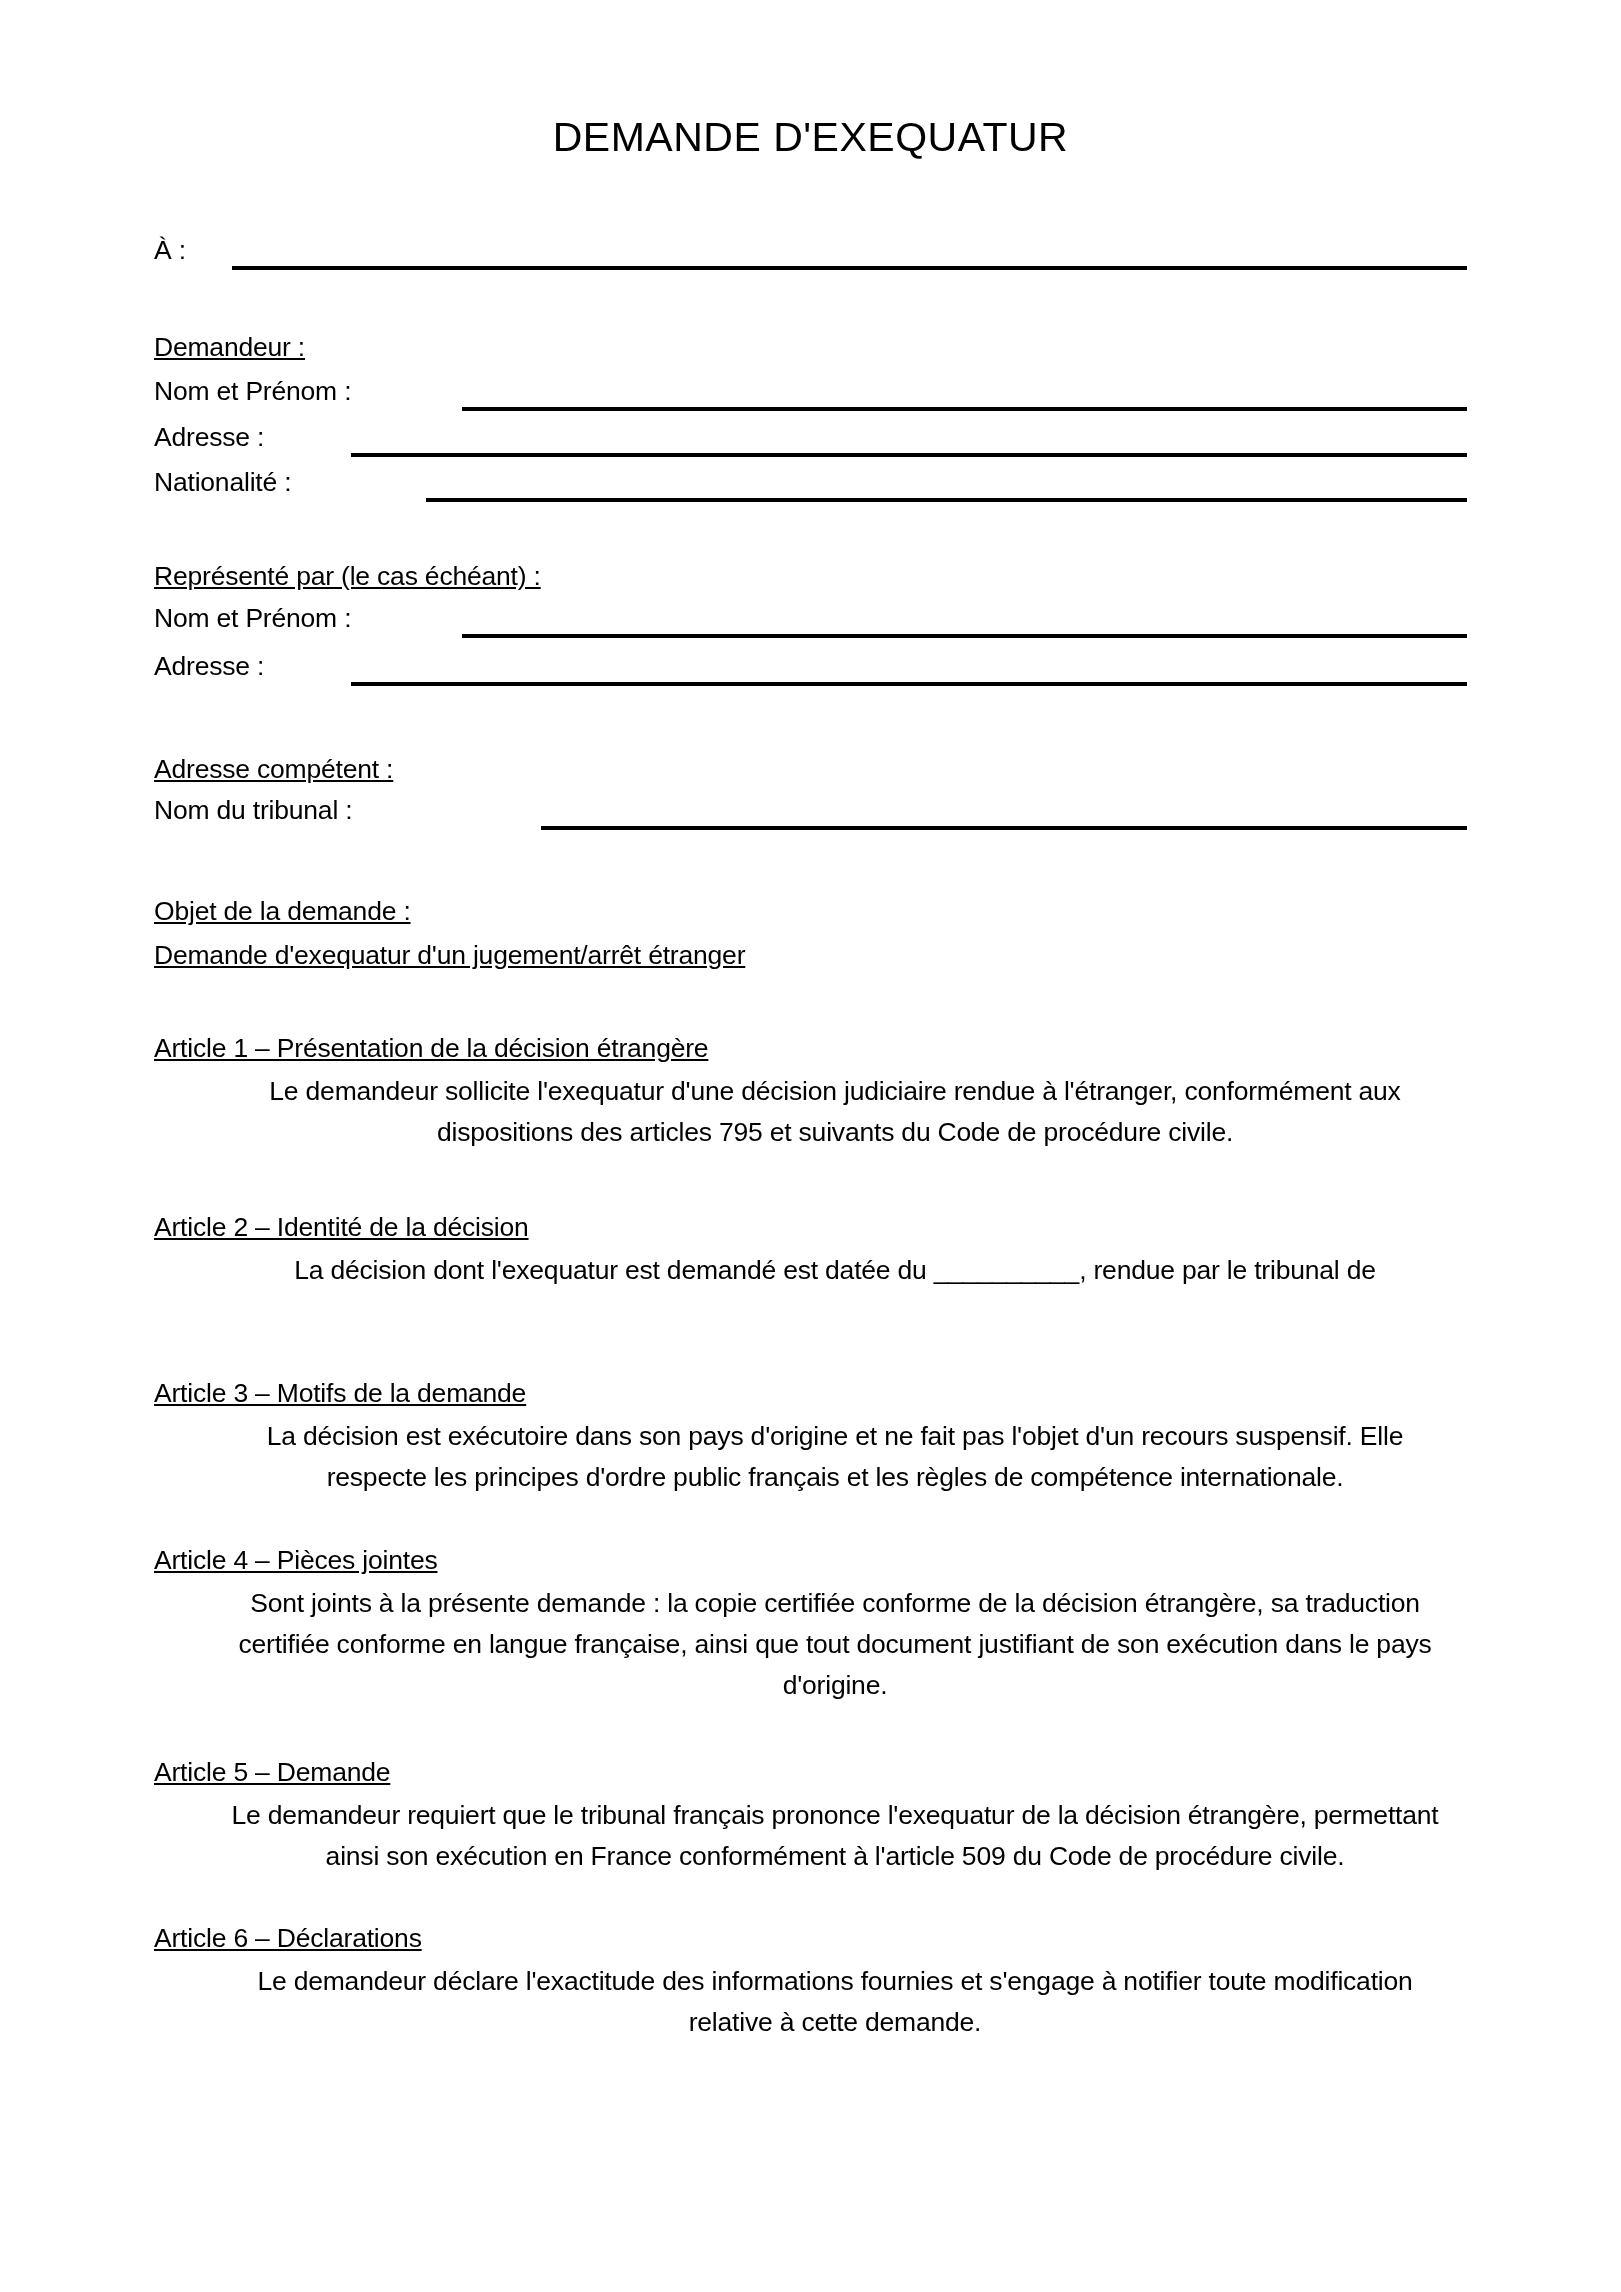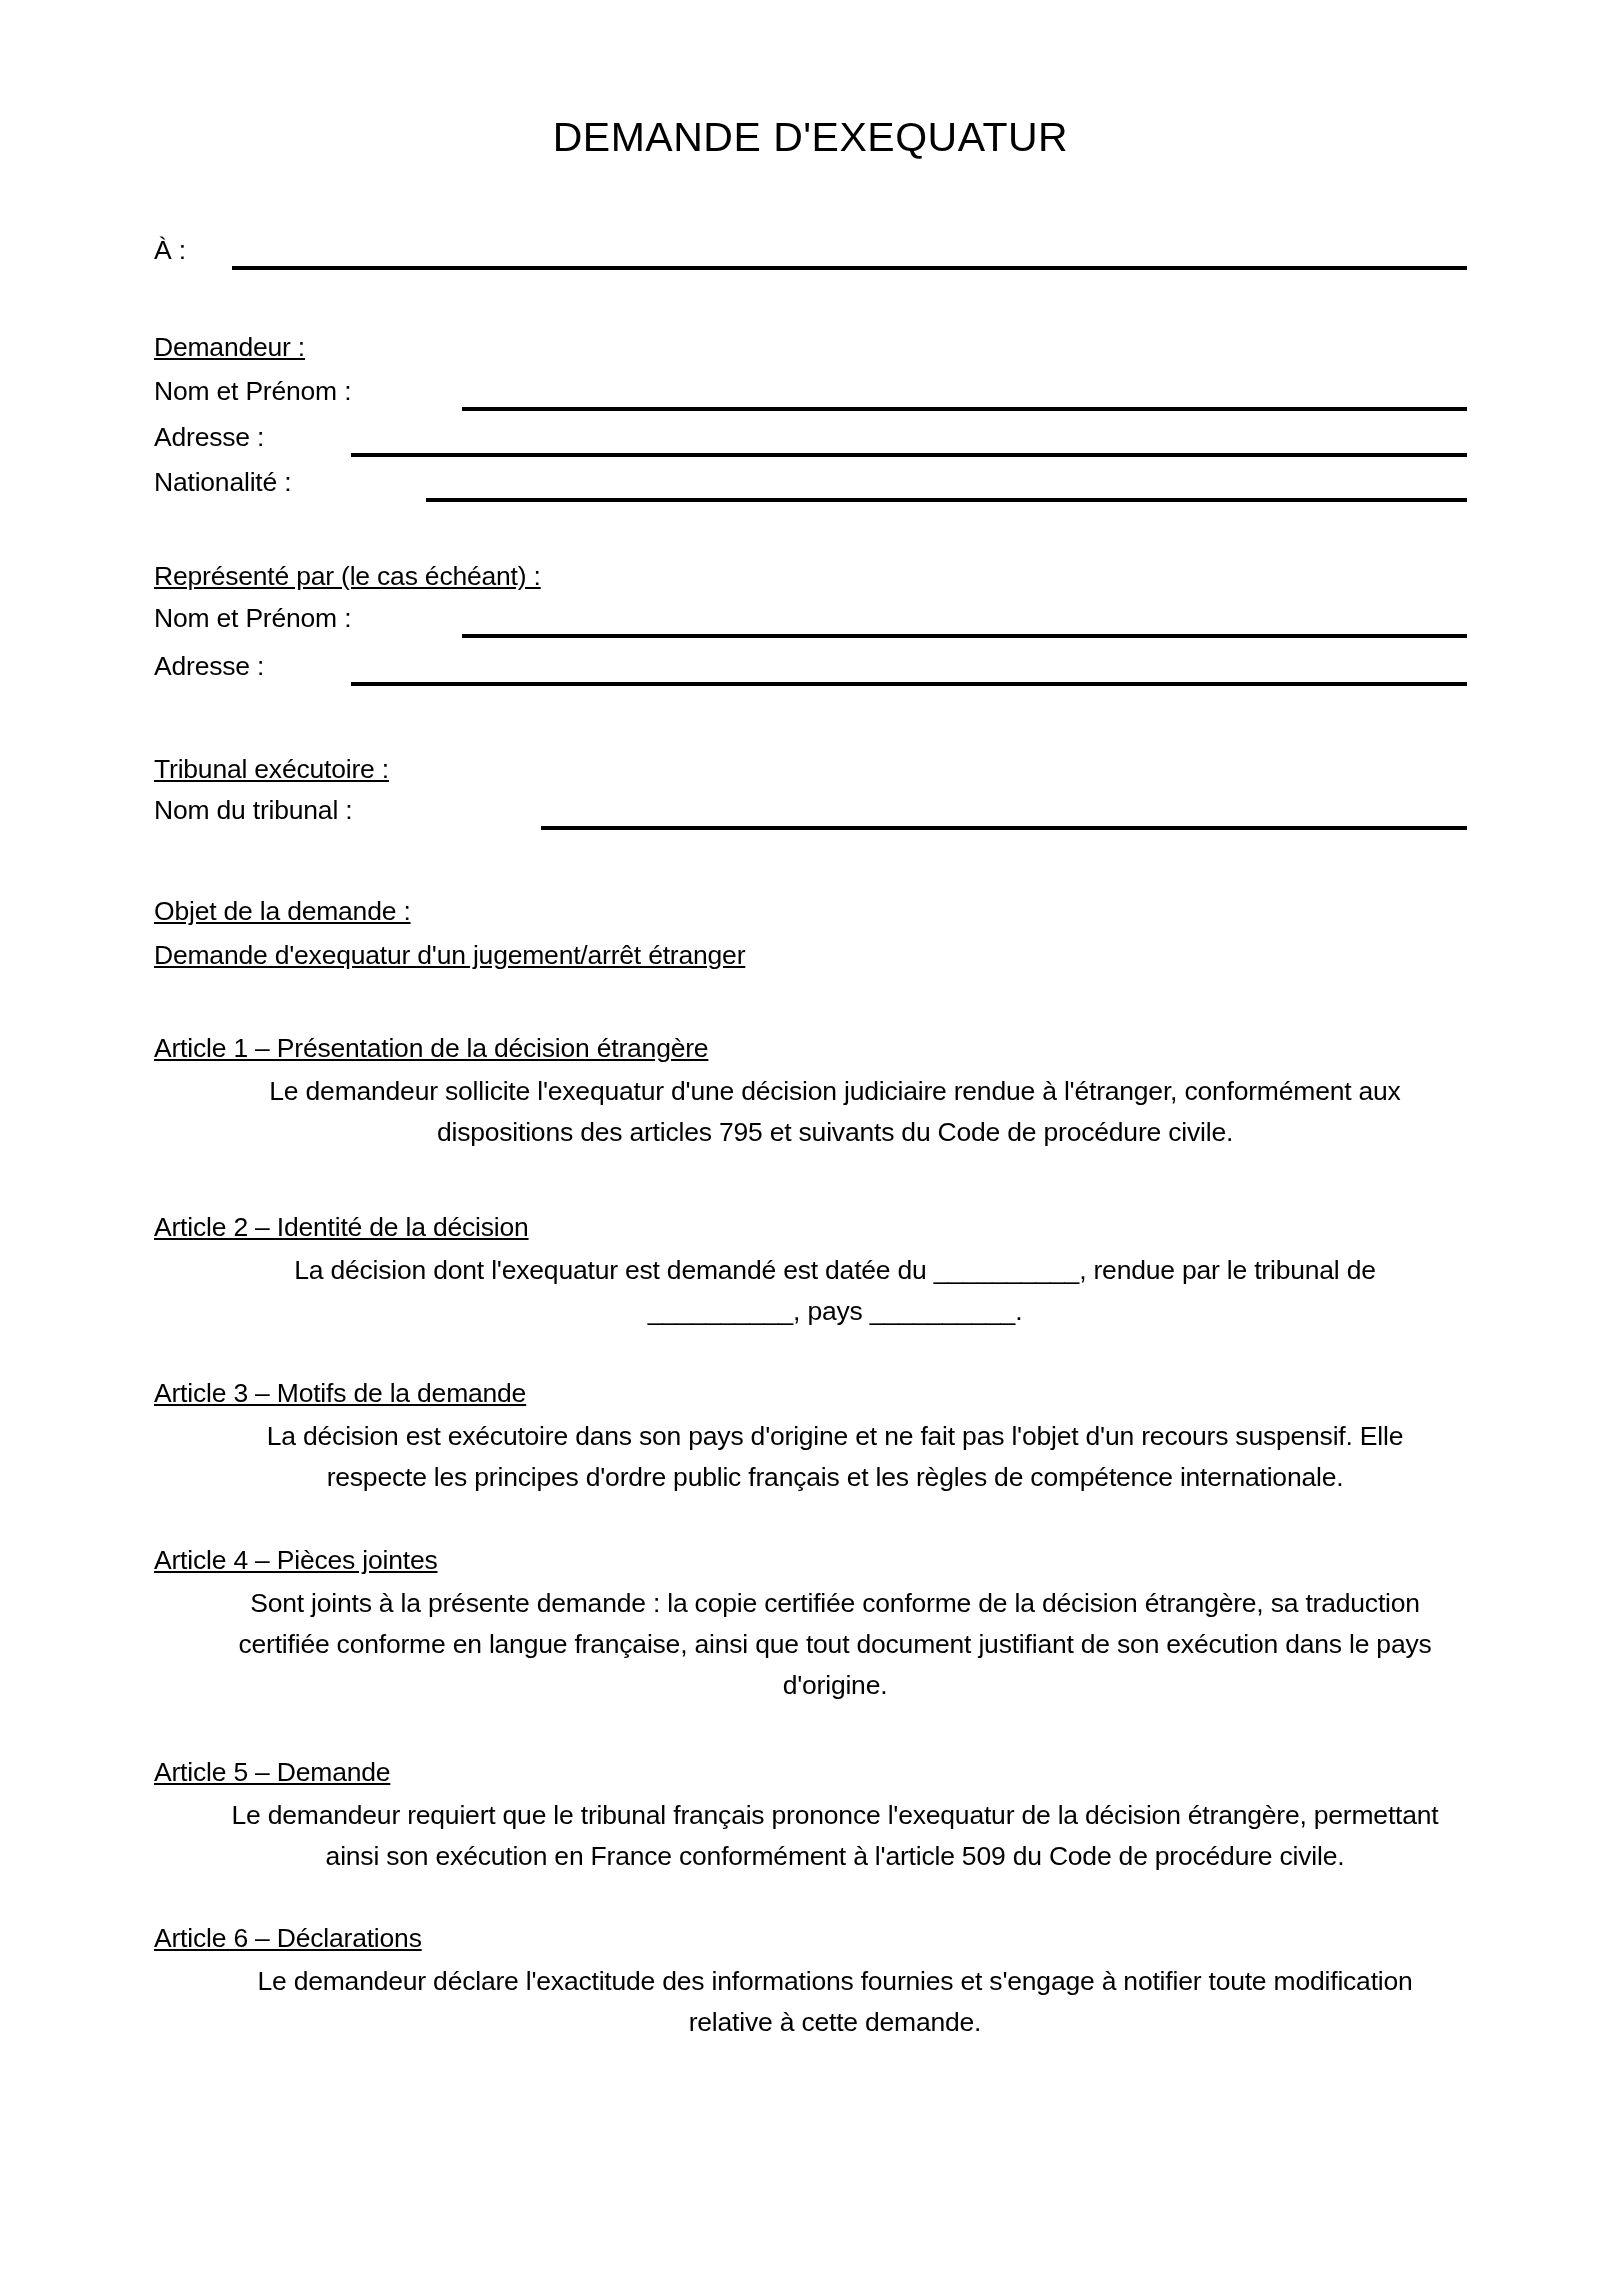--- a/index.html
+++ b/index.html
@@ -109,40 +109,39 @@
   <div class="row" style="top:597px">
     <span class="lbl">Nom et Prénom :</span>
     <div class="fill" style="left:308px"></div>
   </div>
 
   <div class="row" style="top:645px">
     <span class="lbl">Adresse :</span>
     <div class="fill" style="left:197px"></div>
   </div>
 
-  <div class="heading" style="top:748px">Tribunal exécutoire :</div>
+  <div class="heading" style="top:748px">Adresse compétent :</div>
 
   <div class="row" style="top:789px">
     <span class="lbl">Nom du tribunal :</span>
     <div class="fill" style="left:387px"></div>
   </div>
 
   <div class="heading" style="top:890px">Objet de la demande :</div>
   <div class="textline" style="top:934px">Demande d'exequatur d'un jugement/arrêt étranger</div>
 
   <div class="heading" style="top:1027px">Article 1 – Présentation de la décision étrangère</div>
   <div class="para" style="top:1071px">
     <div class="pline">Le demandeur sollicite l'exequatur d'une décision judiciaire rendue à l'étranger, conformément aux</div>
     <div class="pline">dispositions des articles 795 et suivants du Code de procédure civile.</div>
   </div>
 
   <div class="heading" style="top:1206px">Article 2 – Identité de la décision</div>
   <div class="para" style="top:1250px">
     <div class="pline">La décision dont l'exequatur est demandé est datée du __________, rendue par le tribunal de</div>
-    <div class="pline">__________, pays __________.</div>
   </div>
 
   <div class="heading" style="top:1372px">Article 3 – Motifs de la demande</div>
   <div class="para" style="top:1416px">
     <div class="pline">La décision est exécutoire dans son pays d'origine et ne fait pas l'objet d'un recours suspensif. Elle</div>
     <div class="pline">respecte les principes d'ordre public français et les règles de compétence internationale.</div>
   </div>
 
   <div class="heading" style="top:1539px">Article 4 – Pièces jointes</div>
   <div class="para" style="top:1583px">

